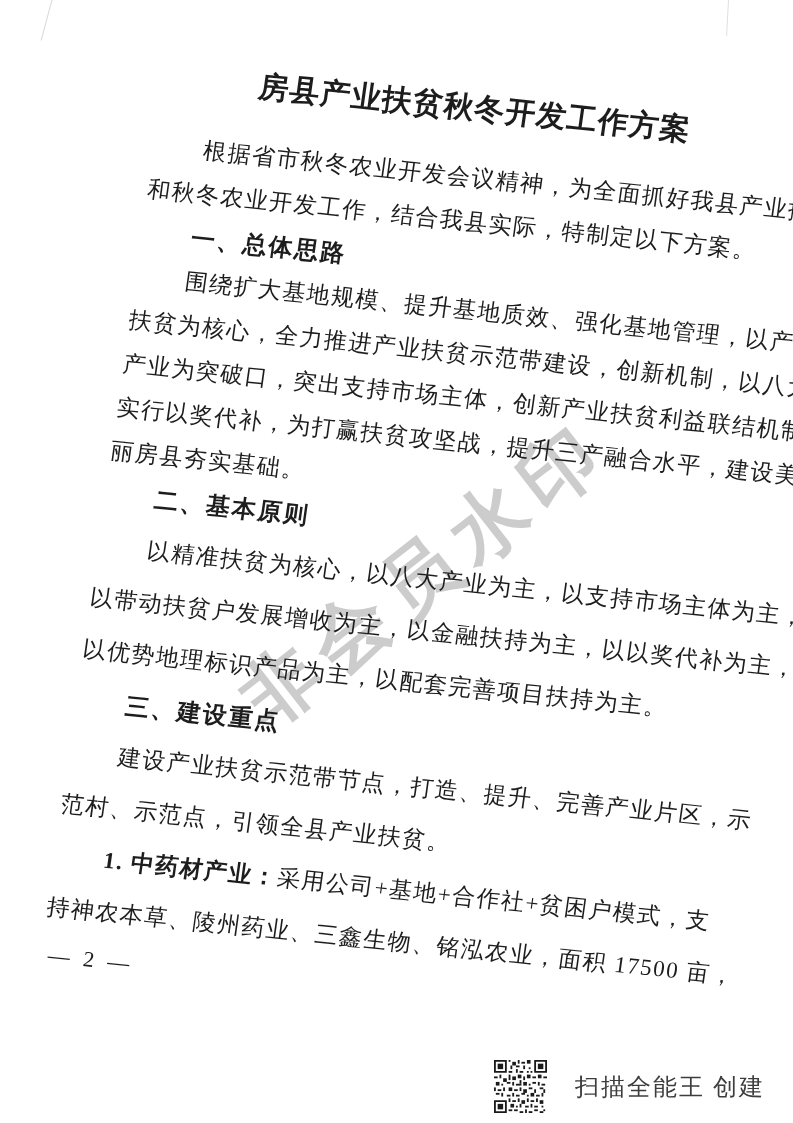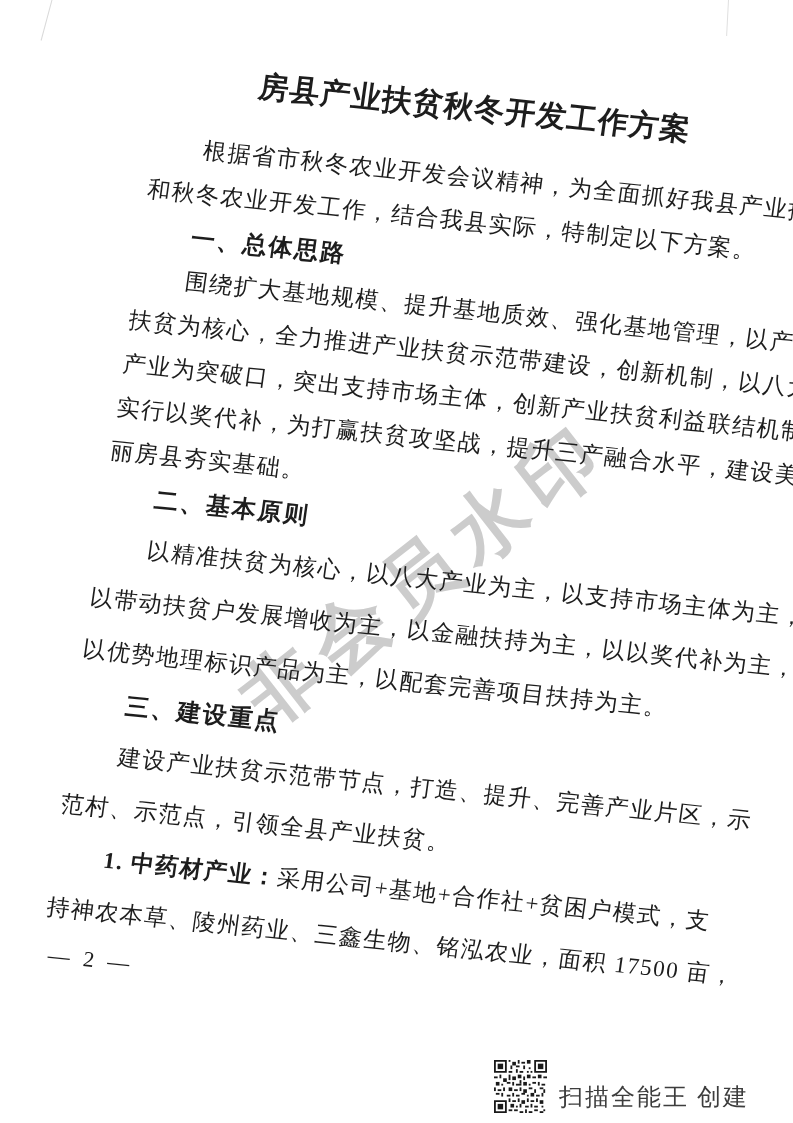--- a/index.html
+++ b/index.html
@@ -49,21 +49,21 @@
   .lh52 { line-height: 52px; height: 52px; }
   .mt4  { margin-top: 4px; }
   .indent { margin-left: 50px; }
   .flush  { margin-left: 0; }
   .heading { margin-left: 50px; font-size: 24px; font-weight: 700; letter-spacing: 2px; }
   .b { font-weight: 700; }
   .footer-line { margin-left: 8px; font-size: 22px; letter-spacing: 4px; }
   
   .scanner-mark {
     position: absolute; left: 494px; top: 1060px;
-    display: flex; align-items: flex-end; z-index: 3;
+    display: flex; align-items: center; z-index: 3; gap: 16px;
   }
   .qr { width: 53px; height: 53px; display: block; }
   .qr-label {
     margin-left: 12px; font-size: 24px; color: #3d3d3d;
     letter-spacing: 2px; white-space: nowrap;
     font-family: "Liberation Serif", "DejaVu Serif", serif;
   }
 </style>
 </head>
 <body>

